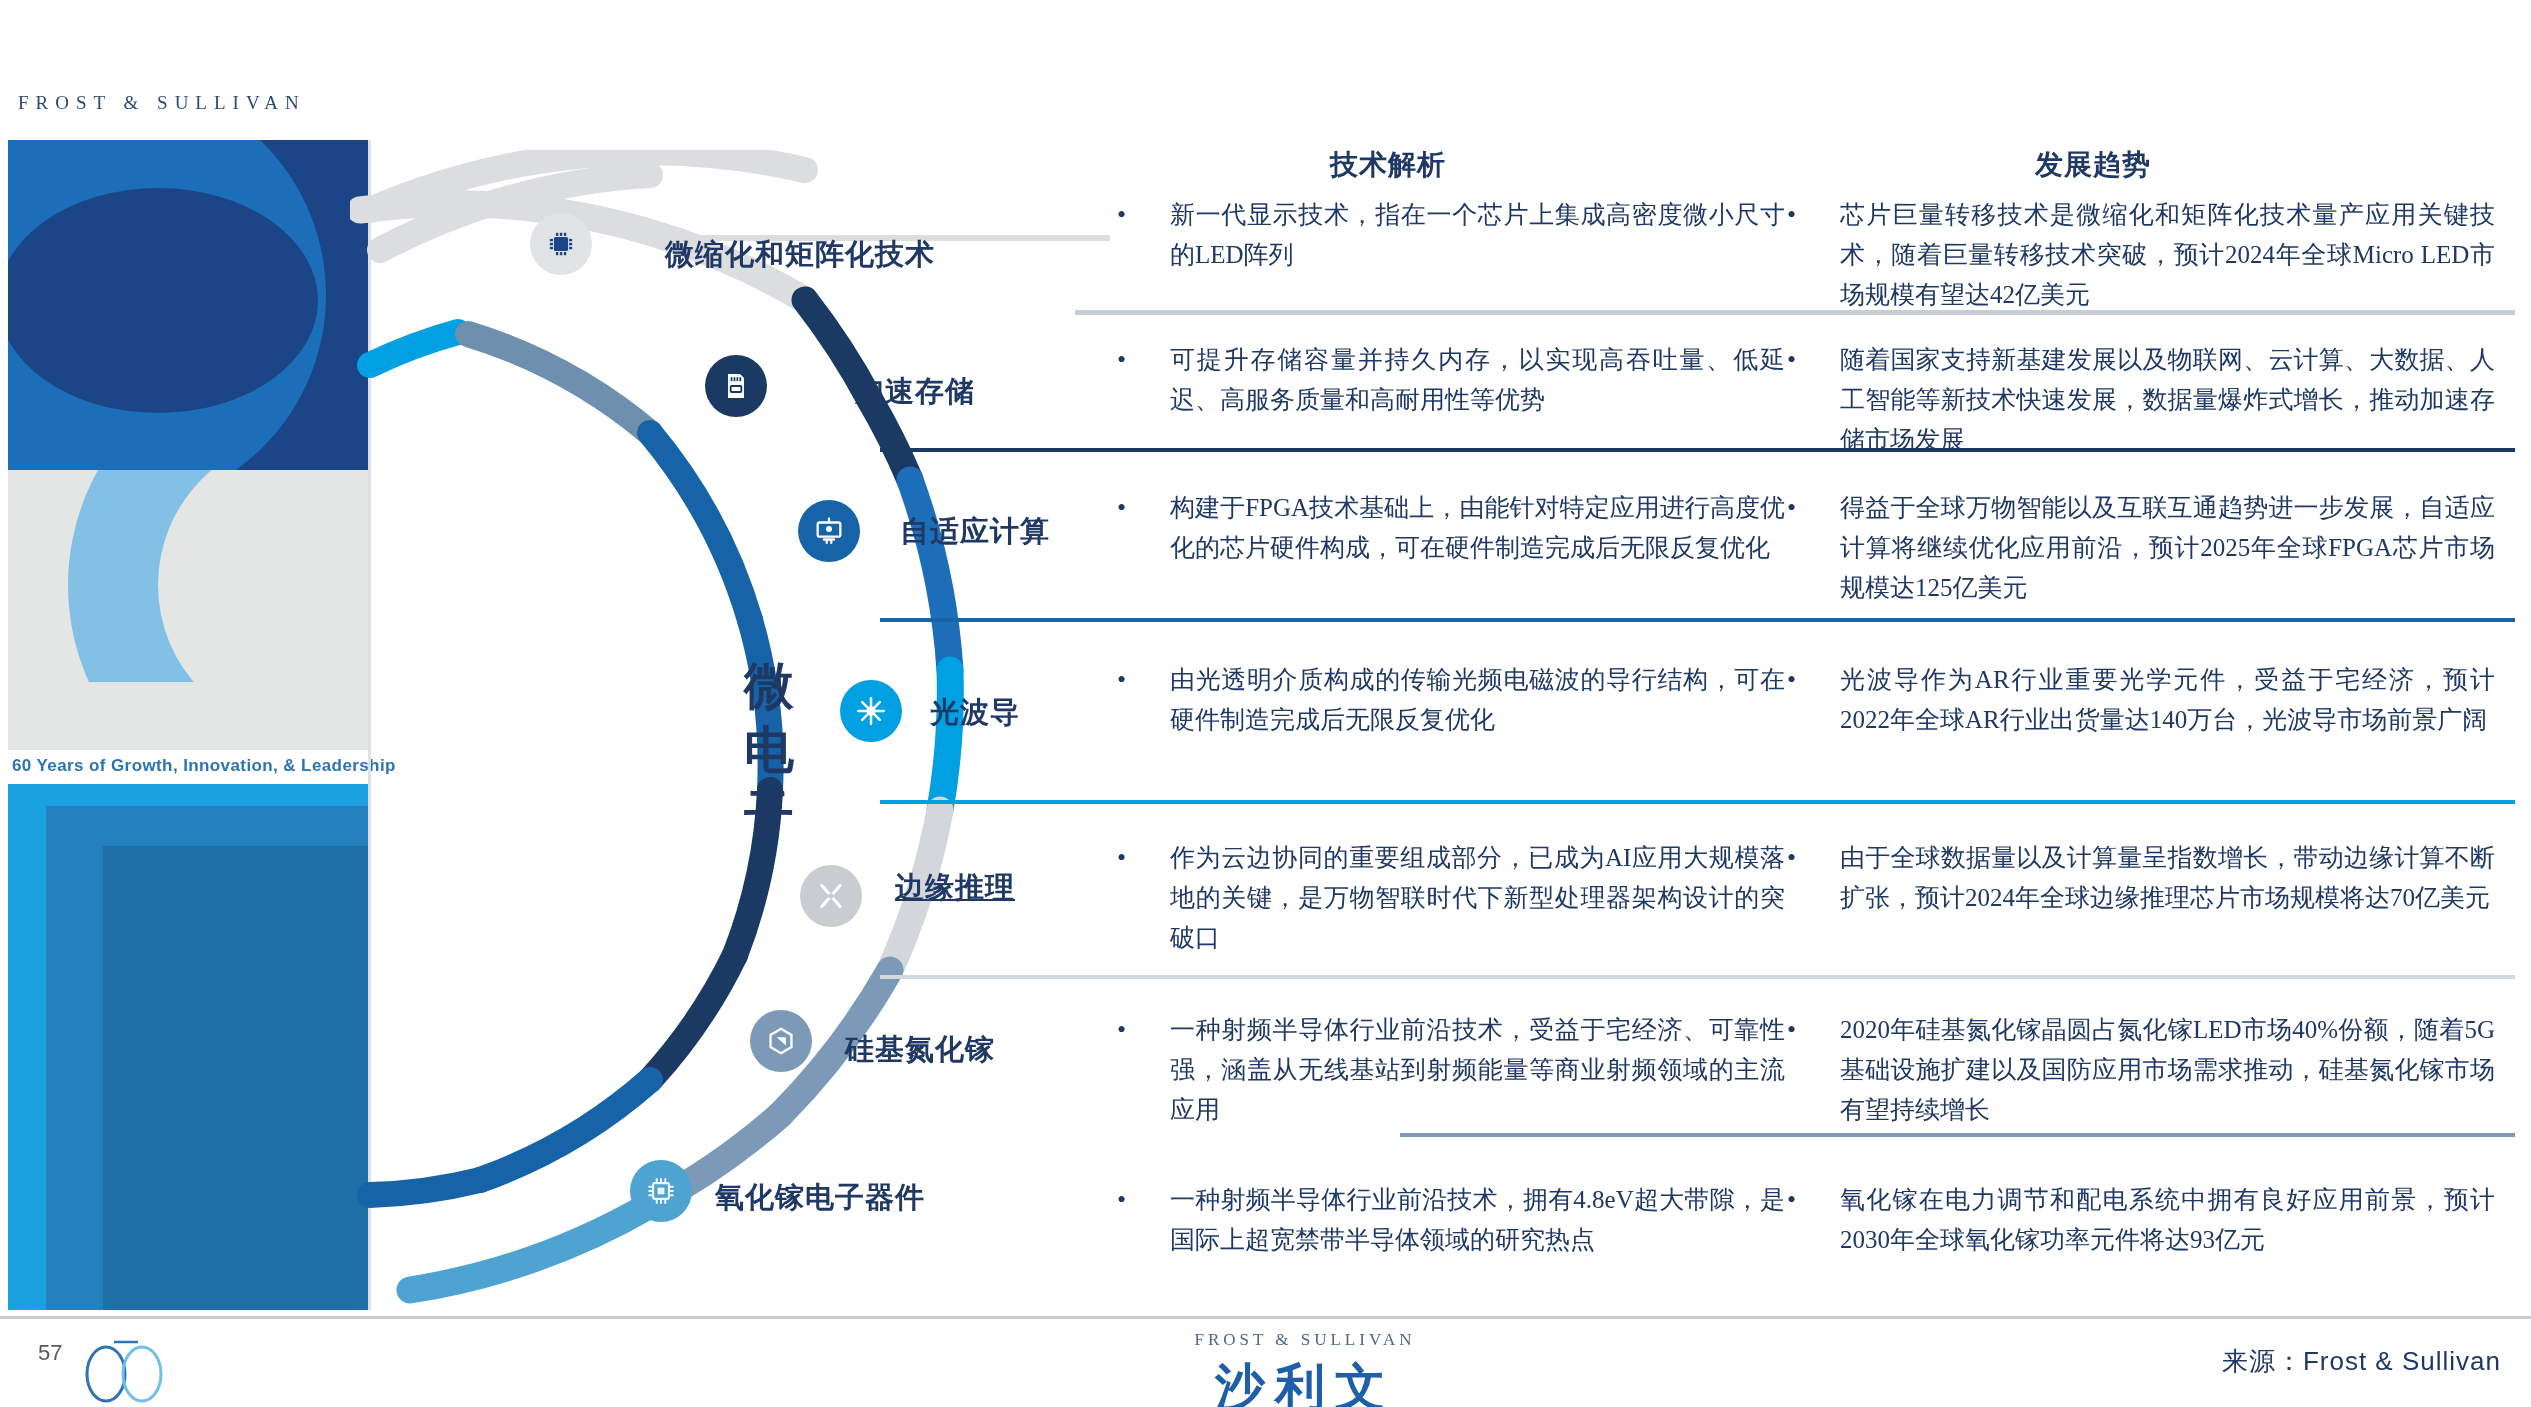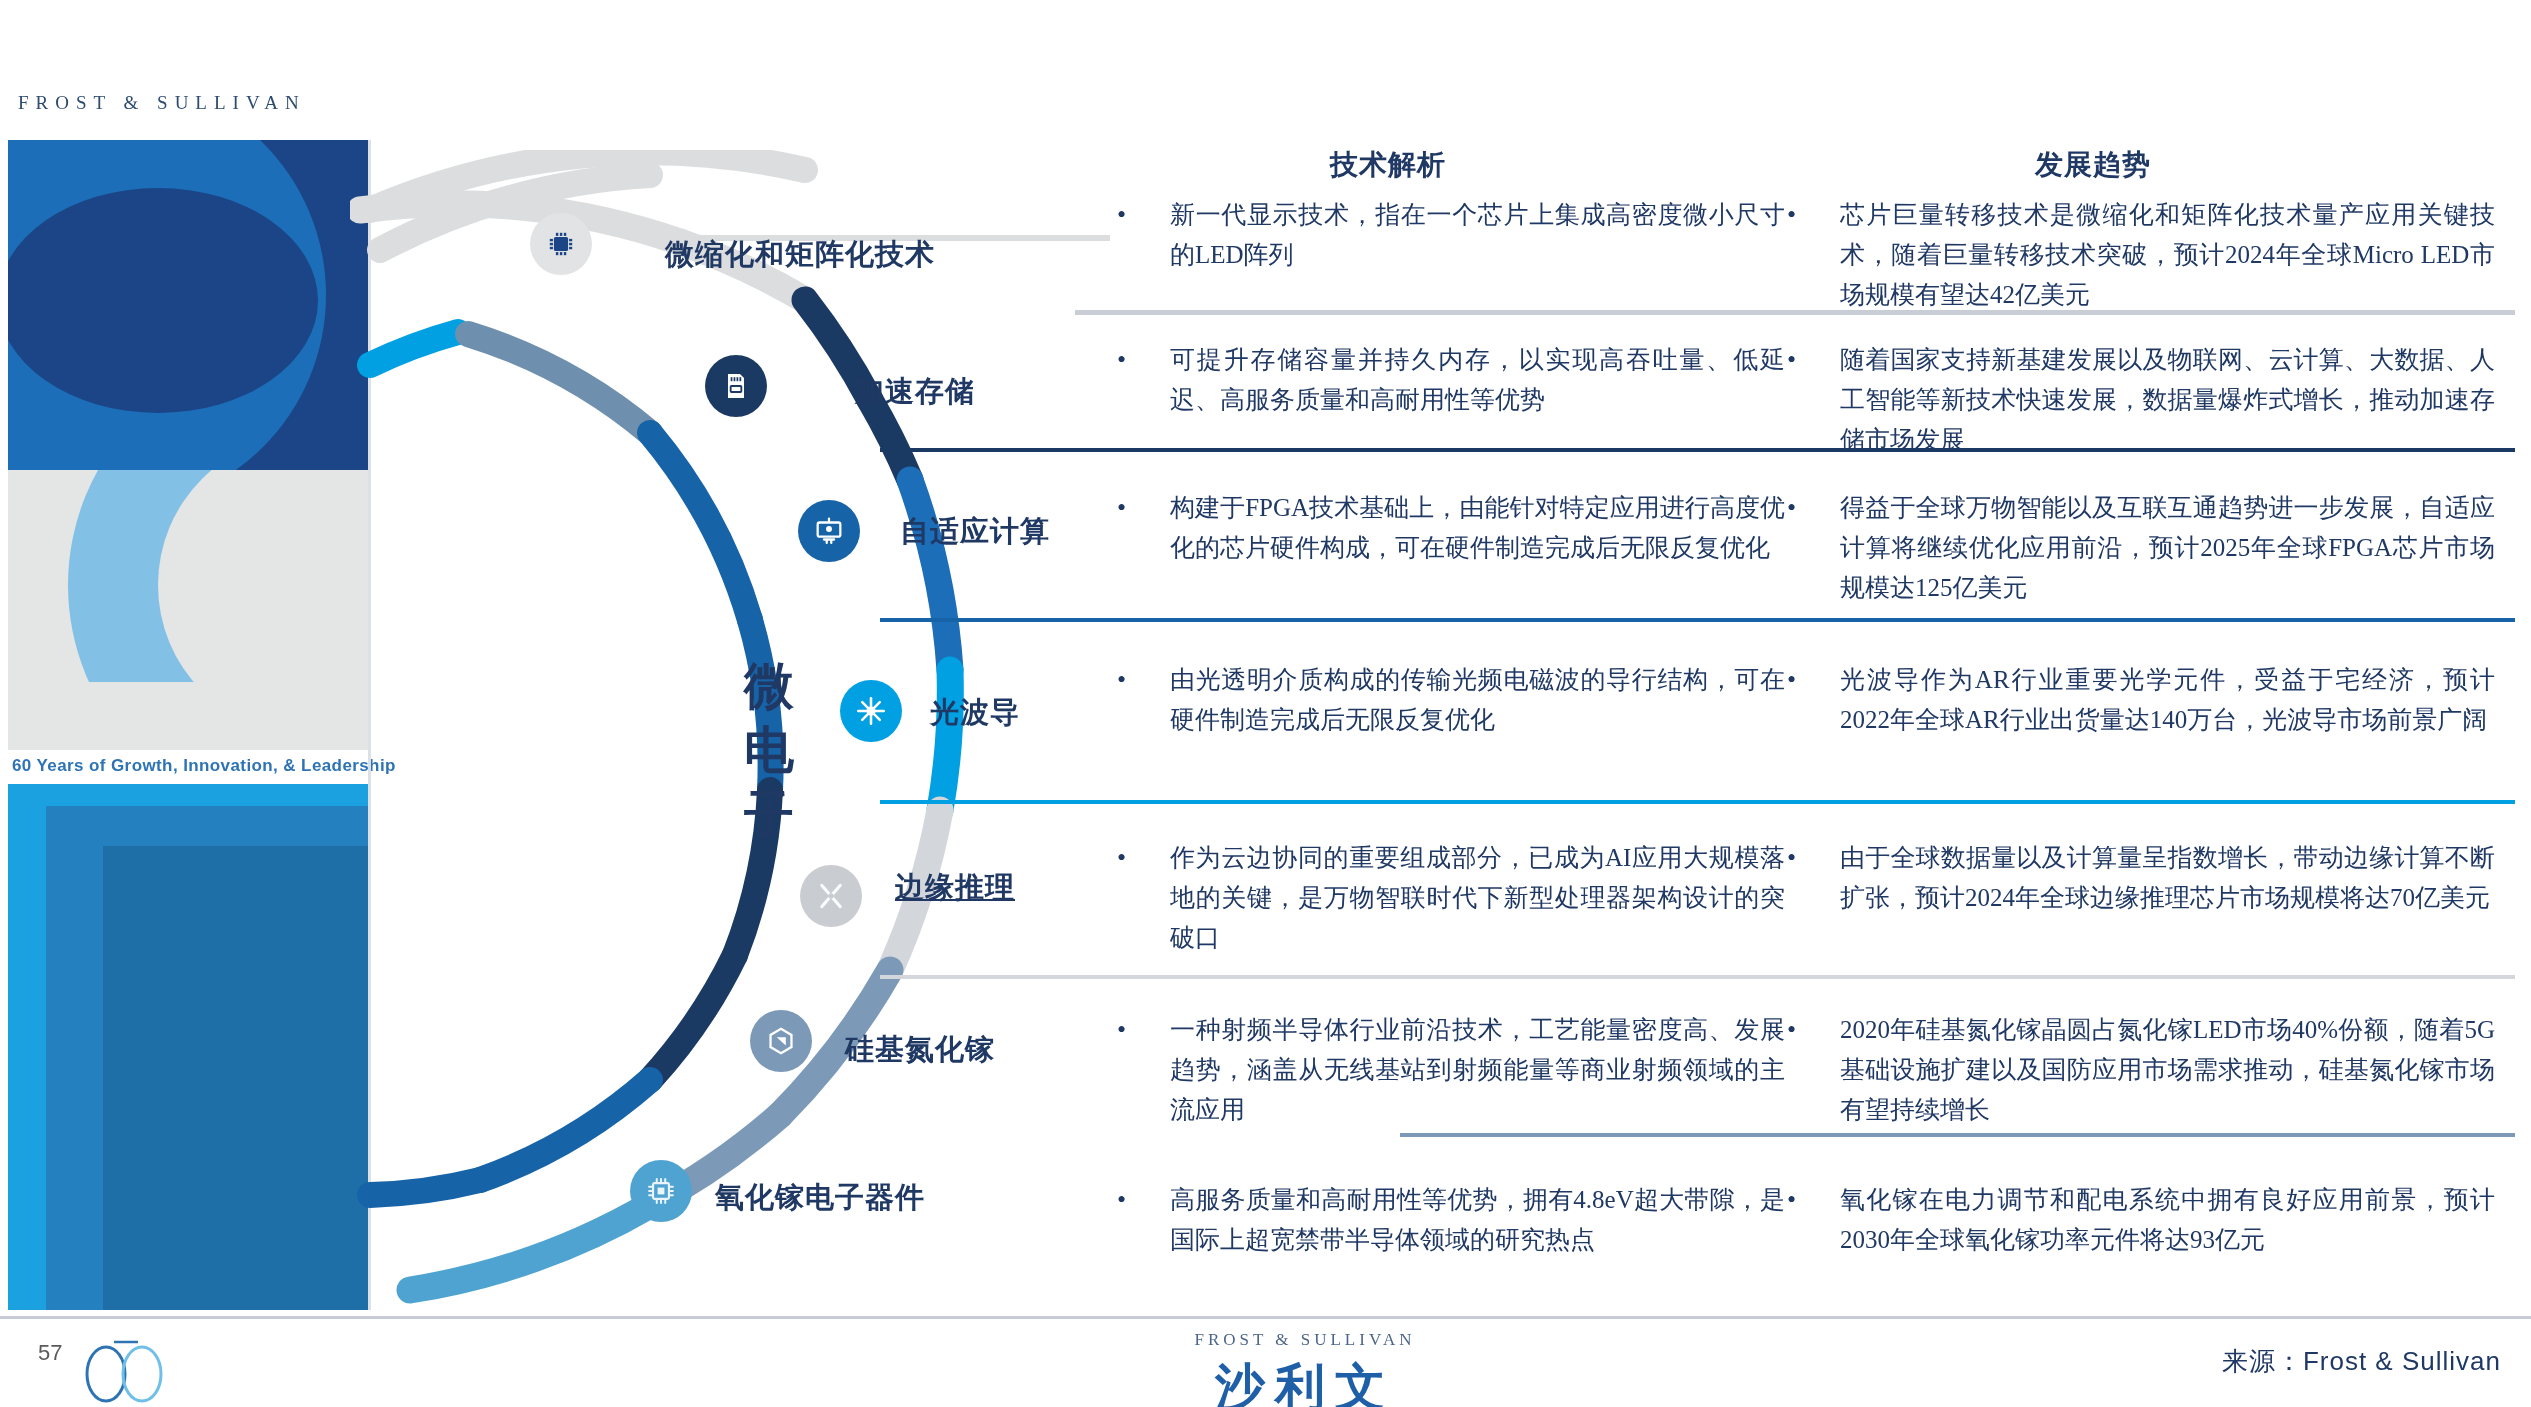--- a/index.html
+++ b/index.html
@@ -344,30 +344,30 @@
     <span class="dot">•</span>
     <span class="txt">作为云边协同的重要组成部分，已成为AI应用大规模落地的关键，是万物智联时代下新型处理器架构设计的突破口</span>
   </div>
   <div class="bullet" style="left:1815px;top:838px;width:680px;">
     <span class="dot">•</span>
     <span class="txt">由于全球数据量以及计算量呈指数增长，带动边缘计算不断扩张，预计2024年全球边缘推理芯片市场规模将达70亿美元</span>
   </div>
 
   <div class="bullet" style="left:1145px;top:1010px;width:640px;">
     <span class="dot">•</span>
-    <span class="txt">一种射频半导体行业前沿技术，工艺能量密度高、发展趋势，涵盖从无线基站到射频能量等商业射频领域的主流应用</span>
+    <span class="txt">一种射频半导体行业前沿技术，受益于宅经济、可靠性强，涵盖从无线基站到射频能量等商业射频领域的主流应用</span>
   </div>
   <div class="bullet" style="left:1815px;top:1010px;width:680px;">
     <span class="dot">•</span>
     <span class="txt">2020年硅基氮化镓晶圆占氮化镓LED市场40%份额，随着5G基础设施扩建以及国防应用市场需求推动，硅基氮化镓市场有望持续增长</span>
   </div>
 
   <div class="bullet" style="left:1145px;top:1180px;width:640px;">
     <span class="dot">•</span>
-    <span class="txt">高服务质量和高耐用性等优势，拥有4.8eV超大带隙，是国际上超宽禁带半导体领域的研究热点</span>
+    <span class="txt">一种射频半导体行业前沿技术，拥有4.8eV超大带隙，是国际上超宽禁带半导体领域的研究热点</span>
   </div>
   <div class="bullet" style="left:1815px;top:1180px;width:680px;">
     <span class="dot">•</span>
     <span class="txt">氧化镓在电力调节和配电系统中拥有良好应用前景，预计2030年全球氧化镓功率元件将达93亿元</span>
   </div>
 
   <div id="footer-line"></div>
   <div id="pagenum">57</div>
   <svg id="footer-60" viewBox="0 0 120 80">
     <ellipse cx="34" cy="48" rx="19" ry="27" fill="none" stroke="#2E74B5" stroke-width="3"></ellipse>

